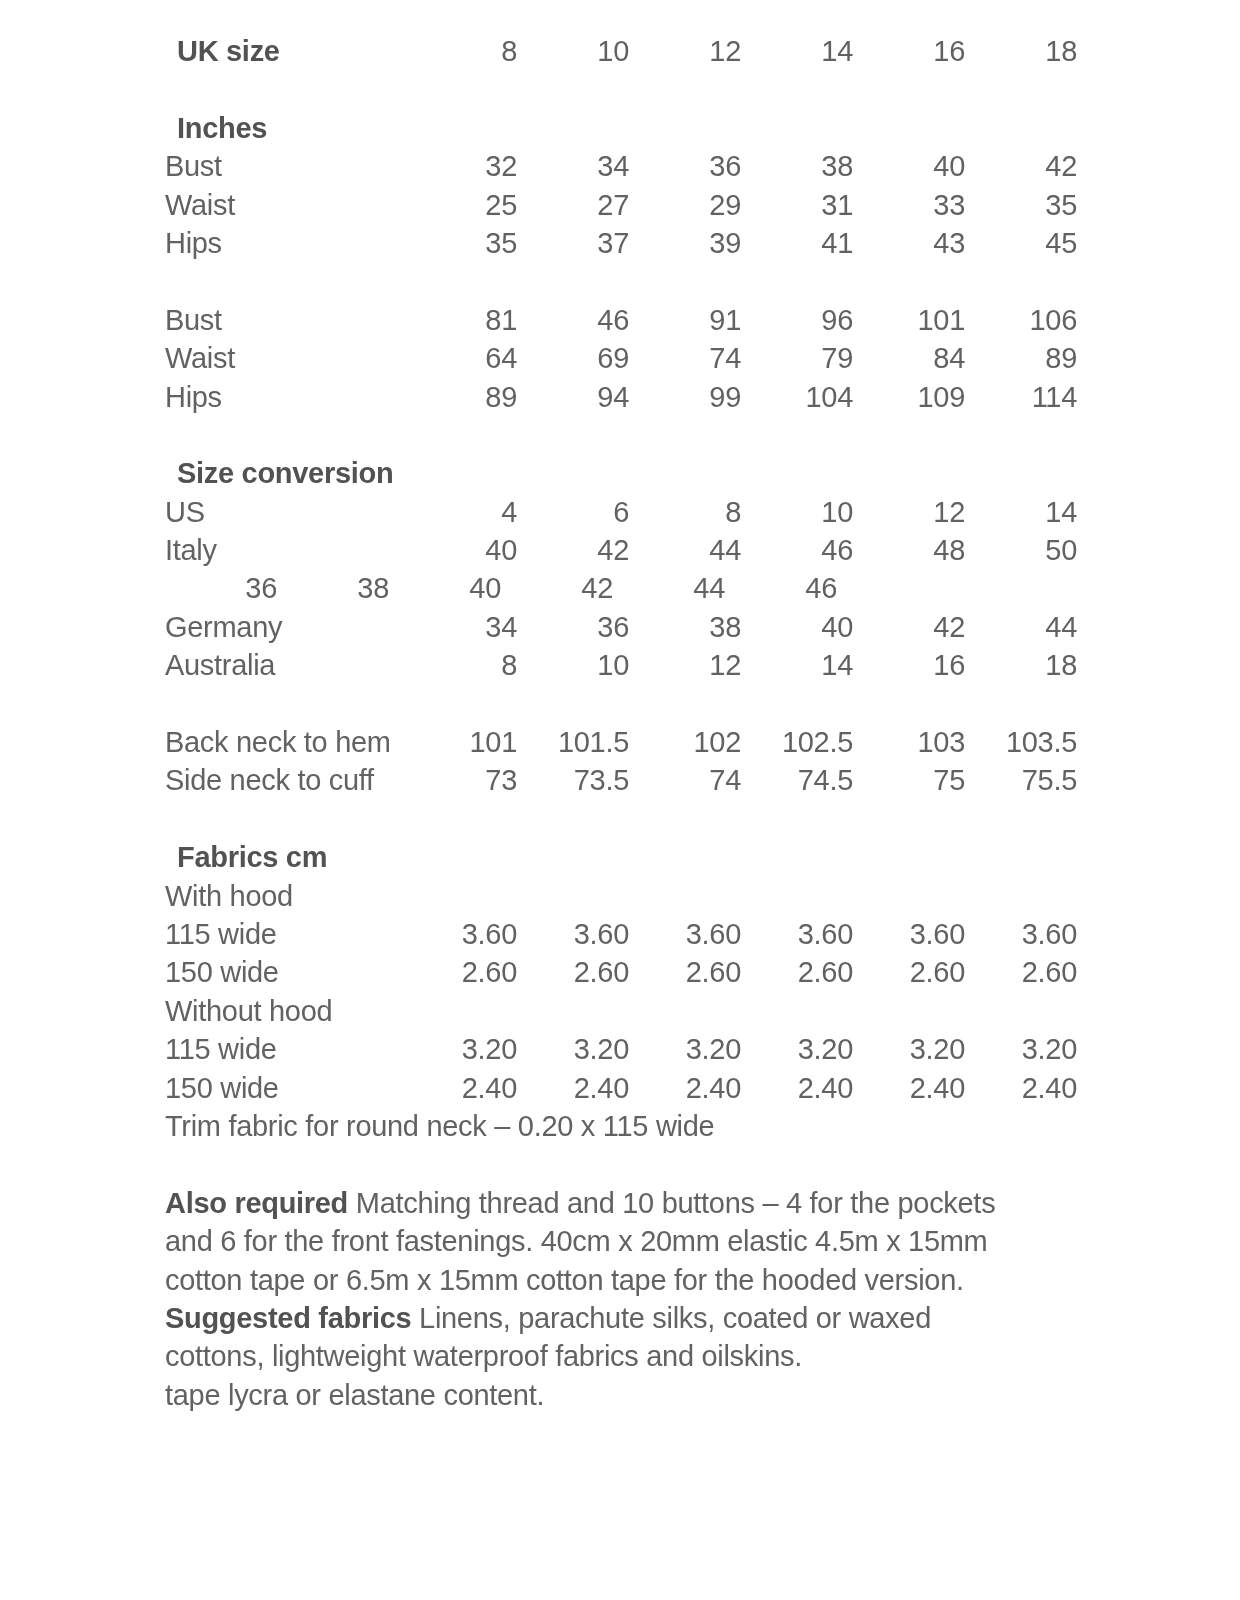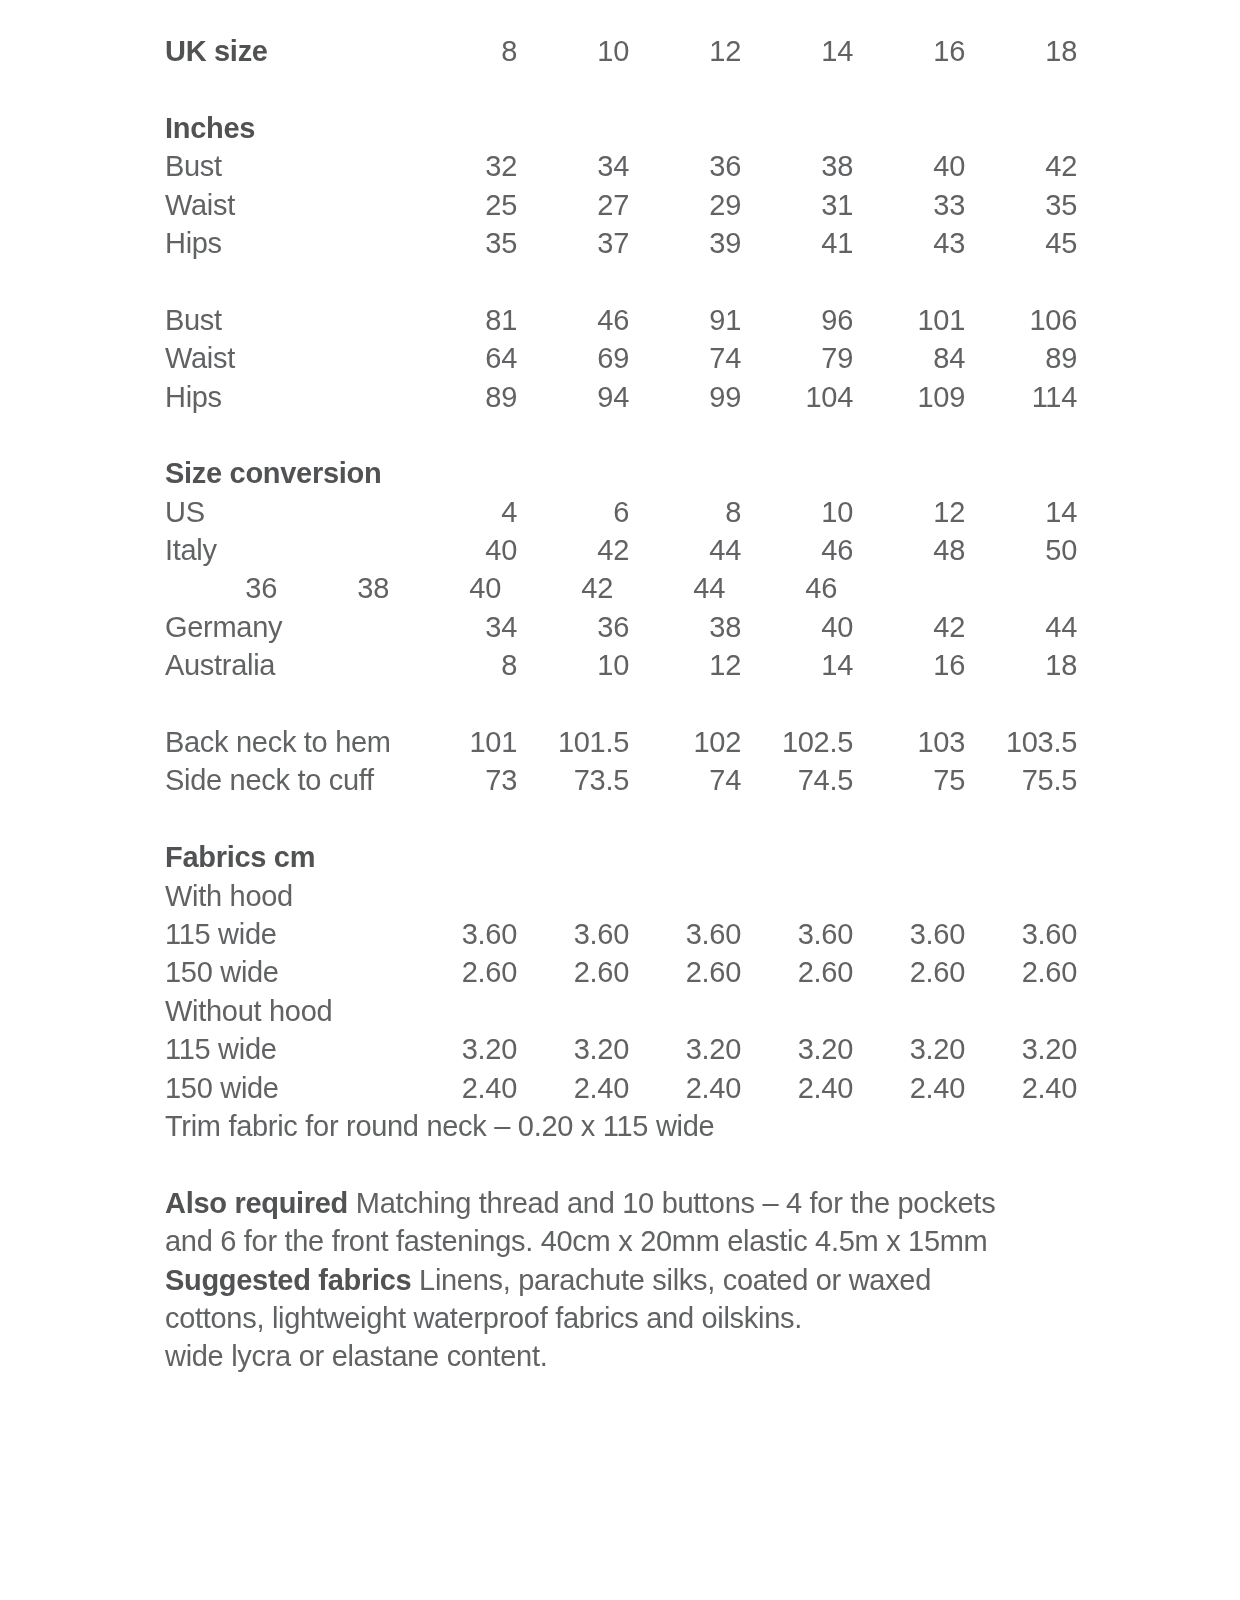--- a/index.html
+++ b/index.html
@@ -34,20 +34,21 @@
     overflow: visible;
   }
   .cell {
     flex: 0 0 112px;
     width: 112px;
     text-align: right;
   }
   .heading {
     font-weight: bold;
     color: var(--heading, #515254);
+    margin-left: 12px;
   }
   .section { margin-top: 38.4px; }
   .notes {
     margin-top: 38.4px;
     width: 932px;
     line-height: 38.4px;
   }
   .note { margin: 0; }
   .note-line { display: block; }
   .lead {
@@ -265,23 +266,24 @@
       </div>
     <div class="row">
       <span class="label">Trim fabric for round neck – 0.20 x 115 wide</span>
     </div>
   </section>
 
   <div class="notes">
     <p class="note">
       <span class="note-line"><strong class="lead">Also required</strong><span> Matching thread and 10 buttons – 4 for the pockets</span></span>
       <span class="note-line">and 6 for the front fastenings. 40cm x 20mm elastic 4.5m x 15mm</span>
+      <span class="note-line">cotton tape or 6.5m x 15mm cotton tape for the hooded version.</span>
     </p>
     <p class="note">
       <span class="note-line"><strong class="lead">Suggested fabrics</strong><span> Linens, parachute silks, coated or waxed</span></span>
       <span class="note-line">cottons, lightweight waterproof fabrics and oilskins.</span>
     </p>
     <p class="note">
-      <span class="note-line">wide lycra or elastane content.</span>
+      <span class="note-line">tape lycra or elastane content.</span>
     </p>
   </div>
 
 </main>
 
 </body></html>

